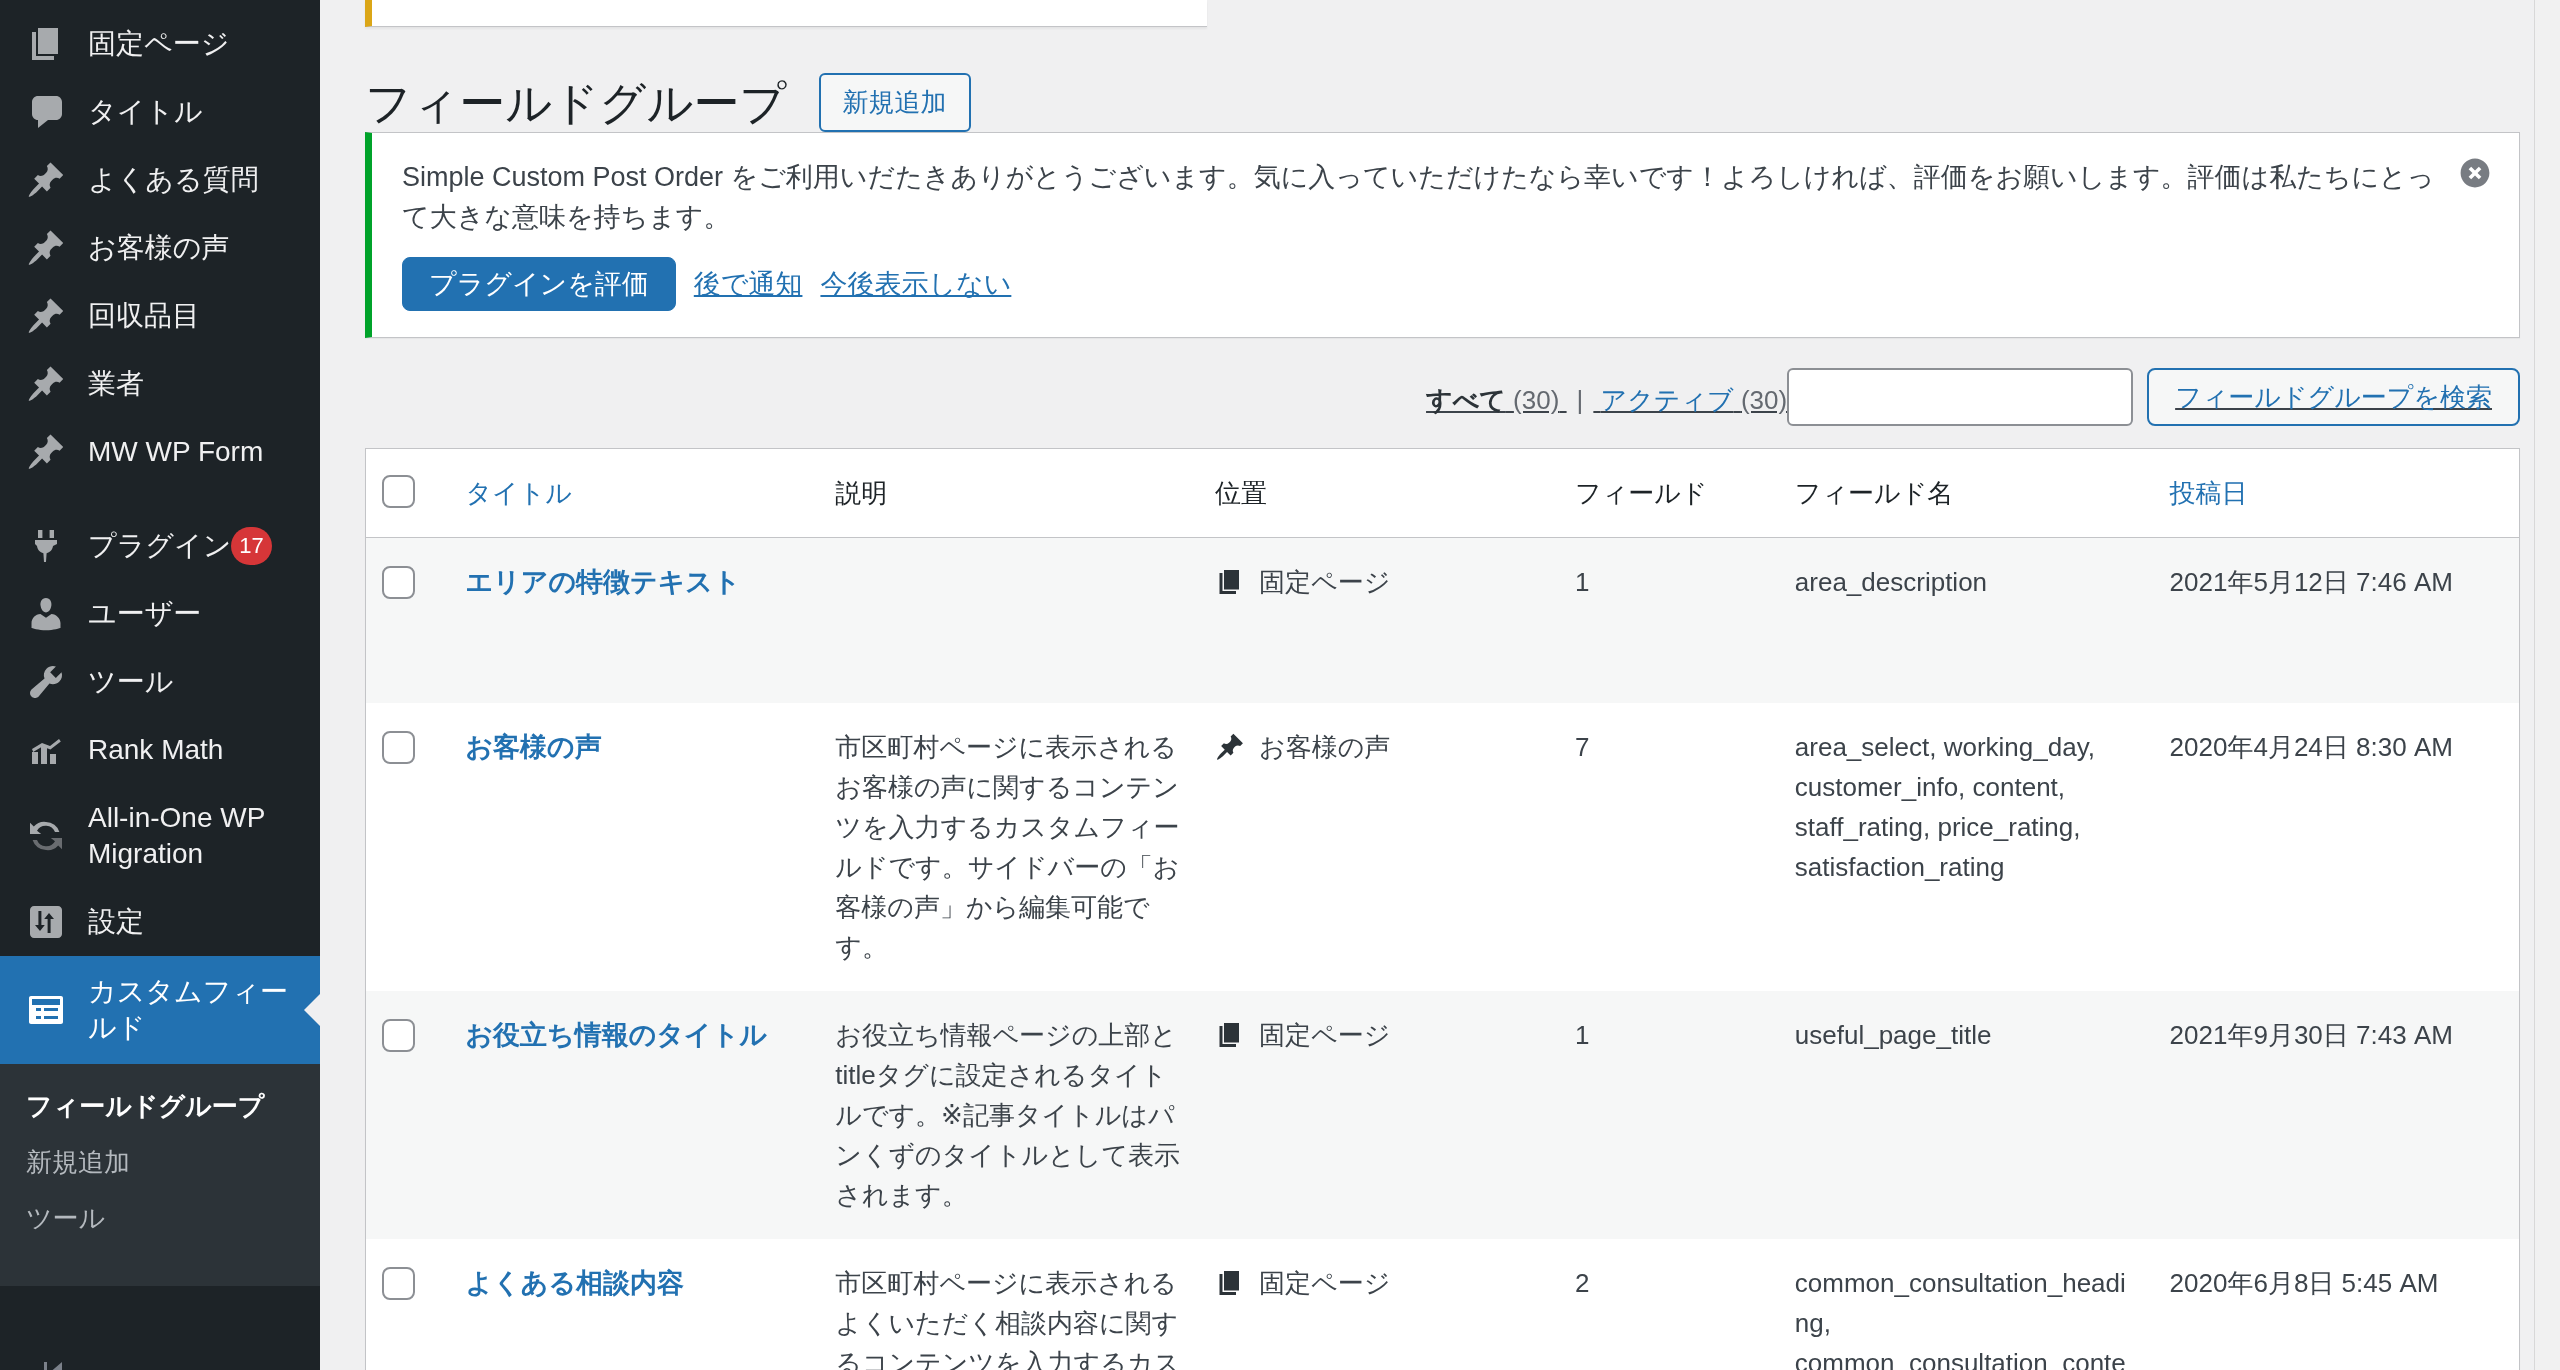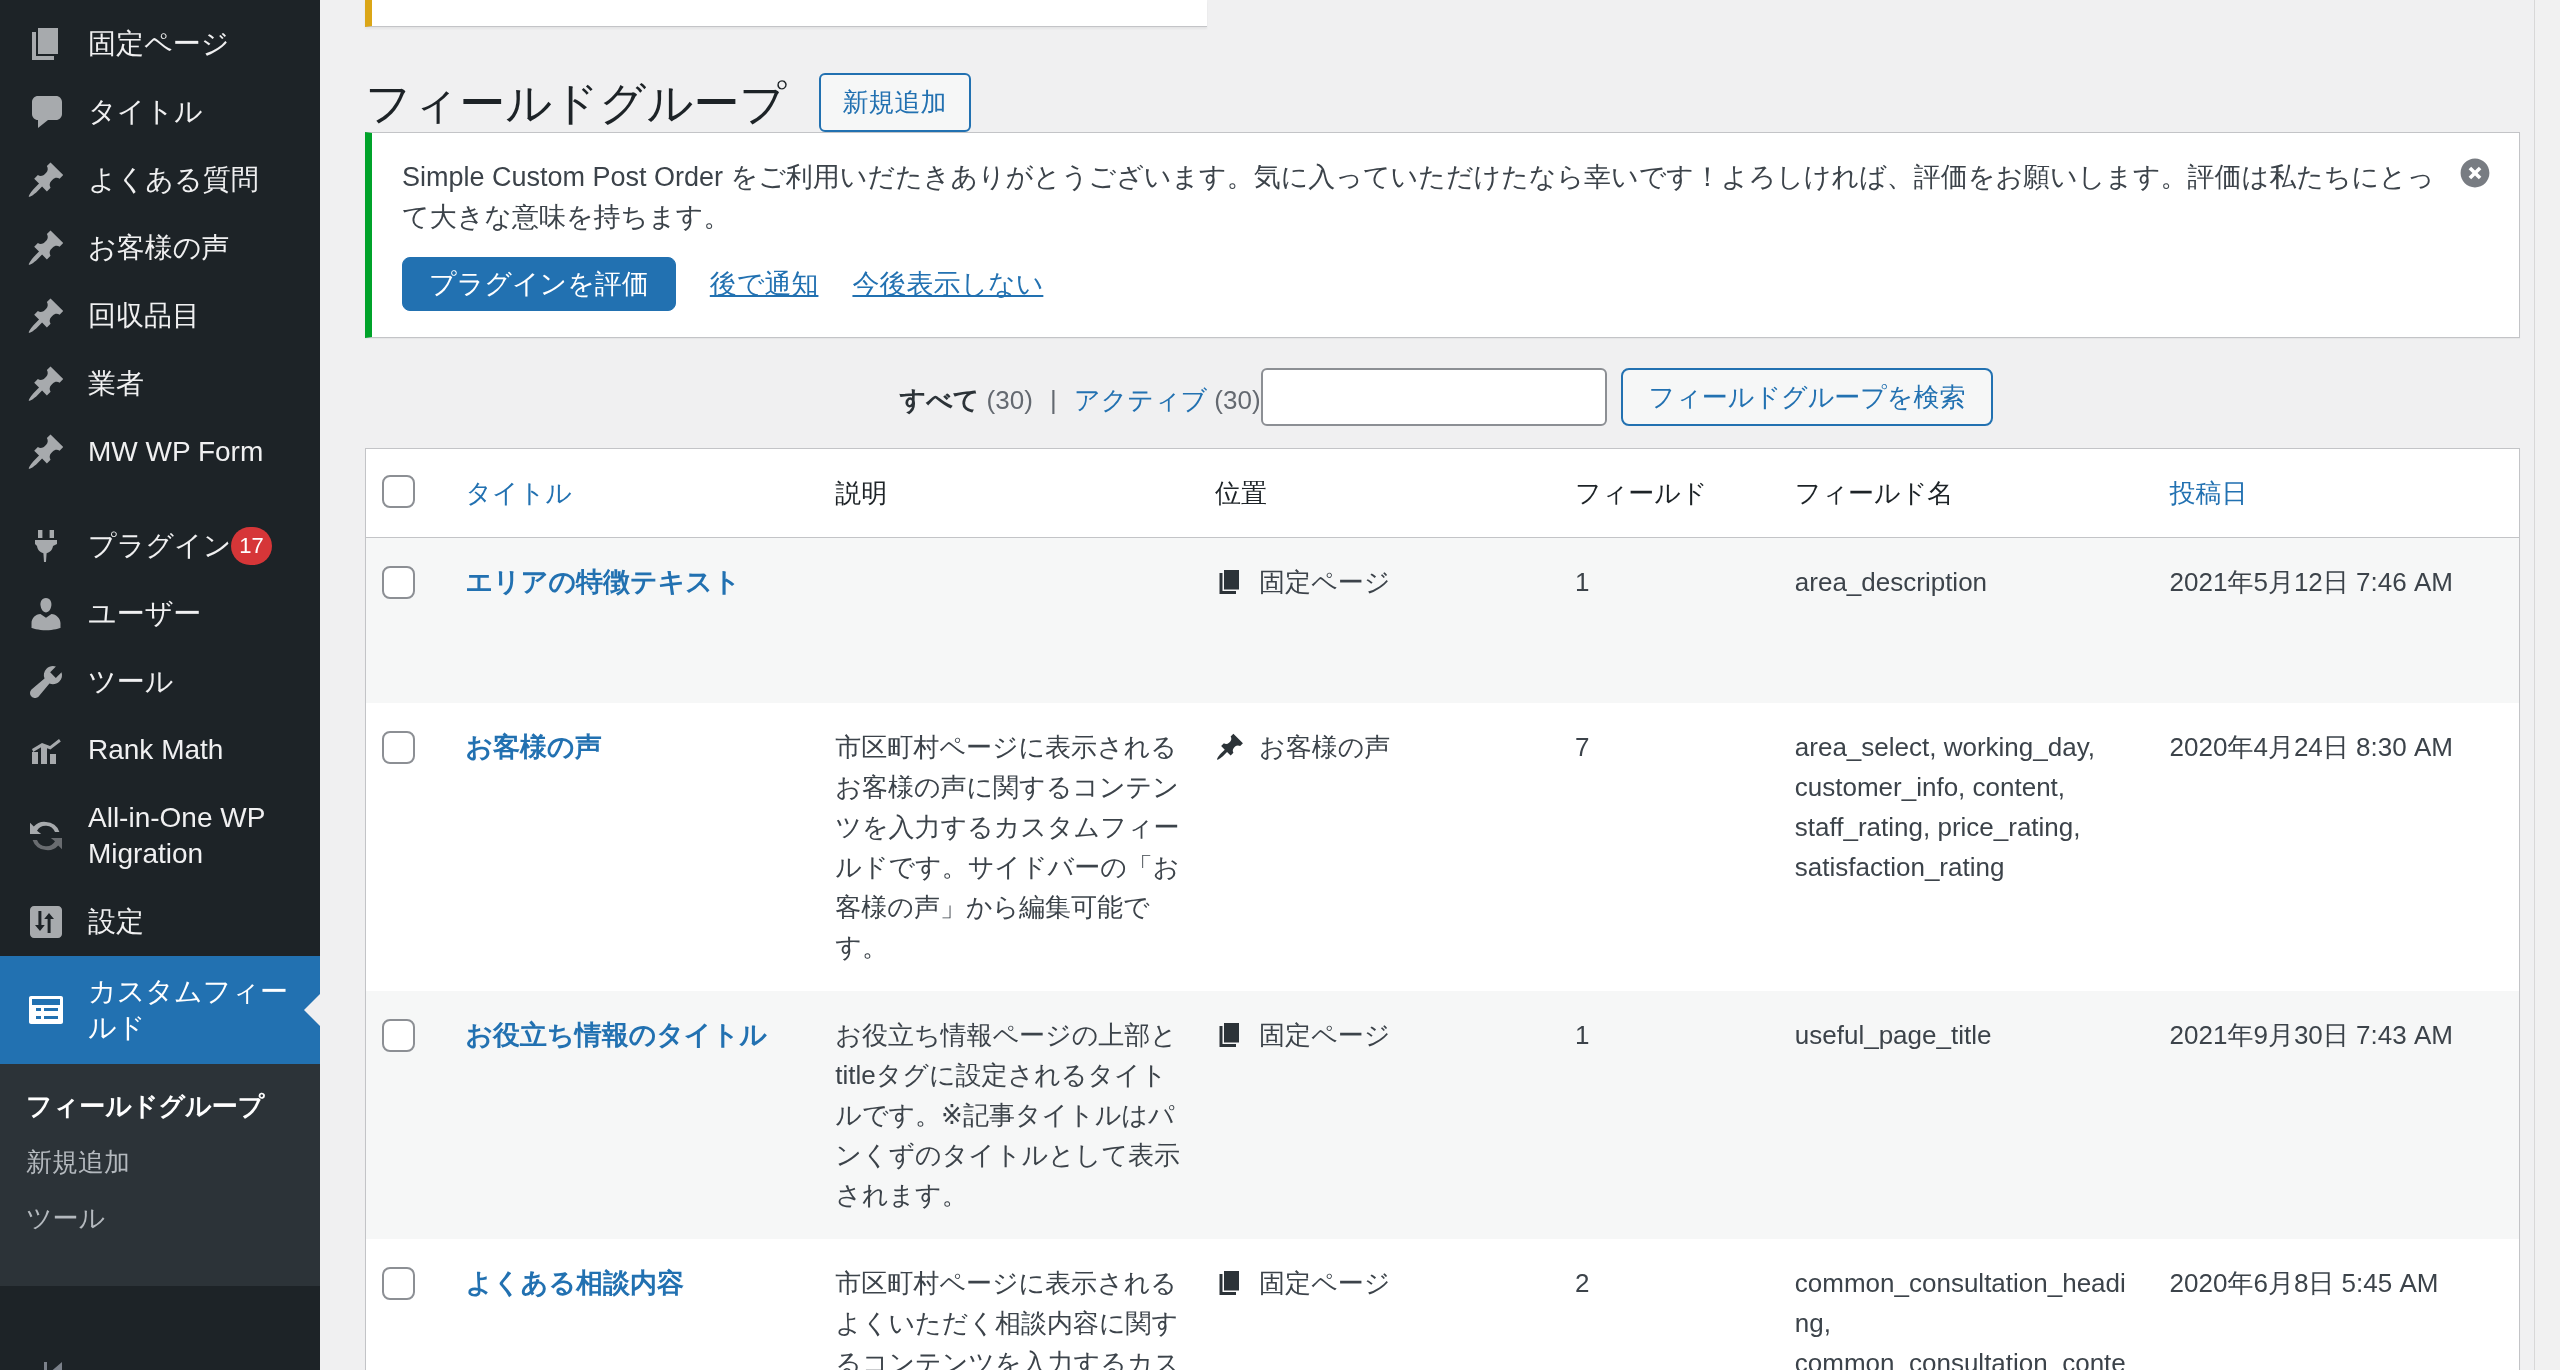--- a/index.html
+++ b/index.html
@@ -43,30 +43,30 @@
   .title-row { display:flex; align-items:center; margin-top:46px; }
   h1.page-title { font-size:46px; font-weight:400; color:#1d2327; line-height:52px; }
   .add-new-btn { margin-left:32px; display:inline-block; padding:10px 22px; font-size:26px;
     color:#2271b1; background:#f6f7f7; border:2px solid #2271b1; border-radius:6px;
     text-decoration:none; cursor:pointer; font-weight:500; }
 
   .notice { position:relative; background:#fff; border:1px solid #c3c4c7;
     border-left:7px solid #00a32a; box-shadow:0 1px 1px rgba(0,0,0,.04);
     padding:24px 78px 26px 30px; }
   .notice p { font-size:27px; line-height:40px; color:#3c434a; }
-  .notice-actions { margin-top:20px; display:flex; align-items:center; gap:34px; }
+  .notice-actions { margin-top:20px; display:flex; align-items:center; gap:18px; }
   .btn-primary { background:#2271b1; color:#fff; border:1px solid #2271b1; border-radius:8px;
     height:54px; padding:0 26px; font-size:27px; cursor:pointer;
     font-family:"Liberation Sans","DejaVu Sans",sans-serif; }
   .notice-link { color:#2271b1; font-size:27px; text-decoration:underline; cursor:pointer; }
   .dismiss-btn { position:absolute; top:22px; right:26px; width:36px; height:36px;
     background:none; border:none; cursor:pointer; }
   .dismiss-btn svg { width:36px; height:36px; fill:#787c82; }
 
-  .controls { margin-top:30px; display:flex; justify-content:center; align-items:flex-end; }
+  .controls { margin-top:30px; display:flex; justify-content:flex-end; align-items:flex-end;text-decoration:underline; }
   .subsubsub { font-size:26px; color:#646970; padding:0 0 8px 8px; }
   .subsubsub .current-filter { color:#2c3338; font-weight:700; }
   .subsubsub .count { color:#646970; }
   .subsubsub .sep { margin:0 10px; color:#646970; }
   .subsubsub a { color:#2271b1; text-decoration:none; cursor:pointer; }
   .search-box { display:flex; align-items:center; }
   .search-box input { width:346px; height:58px; border:2px solid #8c8f94; border-radius:6px;
     background:#fff; font-size:26px; padding:0 16px;
     font-family:"Liberation Sans","DejaVu Sans",sans-serif; }
   .search-box button { margin-left:14px; height:58px; padding:0 26px; font-size:26px;

